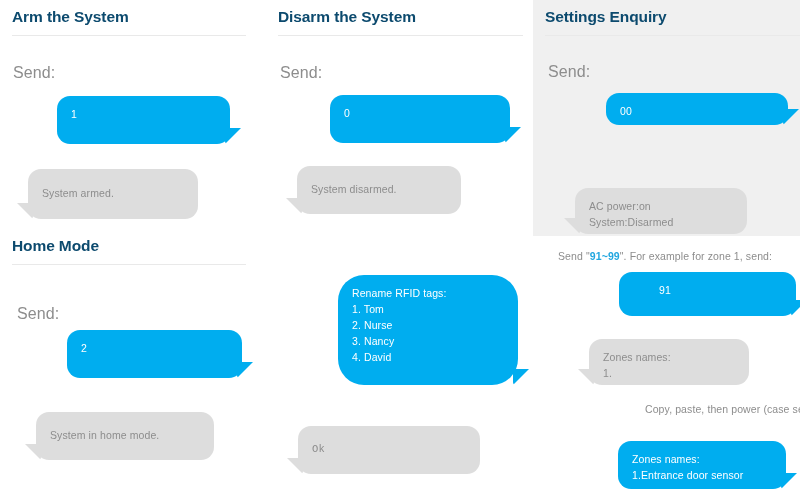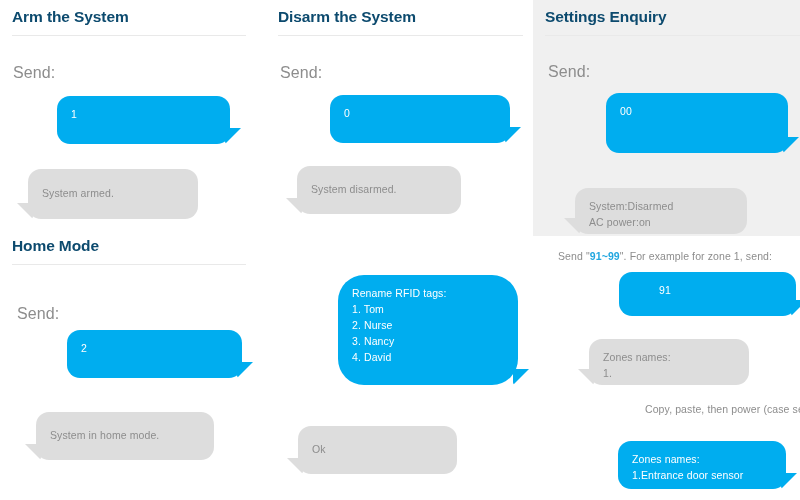--- a/index.html
+++ b/index.html
@@ -176,41 +176,41 @@
     </div>
 
     <div class="abs bubble blue" style="left:70px; top:275px; width:180px; height:110px;border-radius:26px;">
       <span class="line">Rename RFID tags:</span>
       <span class="line">1. Tom</span>
       <span class="line">2. Nurse</span>
       <span class="line">3. Nancy</span>
       <span class="line">4. David</span>
     </div>
 
-    <div class="abs bubble grey" style="left:30px; top:420px; width:159px; height:48px;">
+    <div class="abs bubble grey" style="left:30px; top:420px; width:182px; height:48px;font-family:Liberation Mono, monospace;">
       <span class="line" style="margin-top:5px;">Ok</span>
     </div>
   </div>
 
   <div class="col col-right">
 
     <div class="abs" style="left:12px; top:8px; width:255px;">
       <div class="sec-title">Settings Enquiry</div>
       <div class="sec-rule"></div>
     </div>
 
     <div class="abs send-label" style="left:15px; top:63px;">Send:</div>
 
-    <div class="abs bubble blue" style="left:73px; top:93px; width:182px; height:60px;">
+    <div class="abs bubble blue" style="left:73px; top:93px; width:182px; height:32px;">
       <span class="line">00</span>
     </div>
 
     <div class="abs bubble grey" style="left:42px; top:182px; width:172px; height:46px;">
+      <span class="line">AC power:on</span>
       <span class="line">System:Disarmed</span>
-      <span class="line">AC power:on</span>
     </div>
 
     <div class="abs note" style="left:25px; top:249px; white-space:nowrap;">
       <span>Send "</span><span class="hl">91~99</span><span>". For example for zone 1, send:</span>
     </div>
 
     <div class="abs bubble blue" style="left:86px; top:272px; width:177px; height:44px;padding-left:40px;">
       <span class="line">91</span>
     </div>
 

